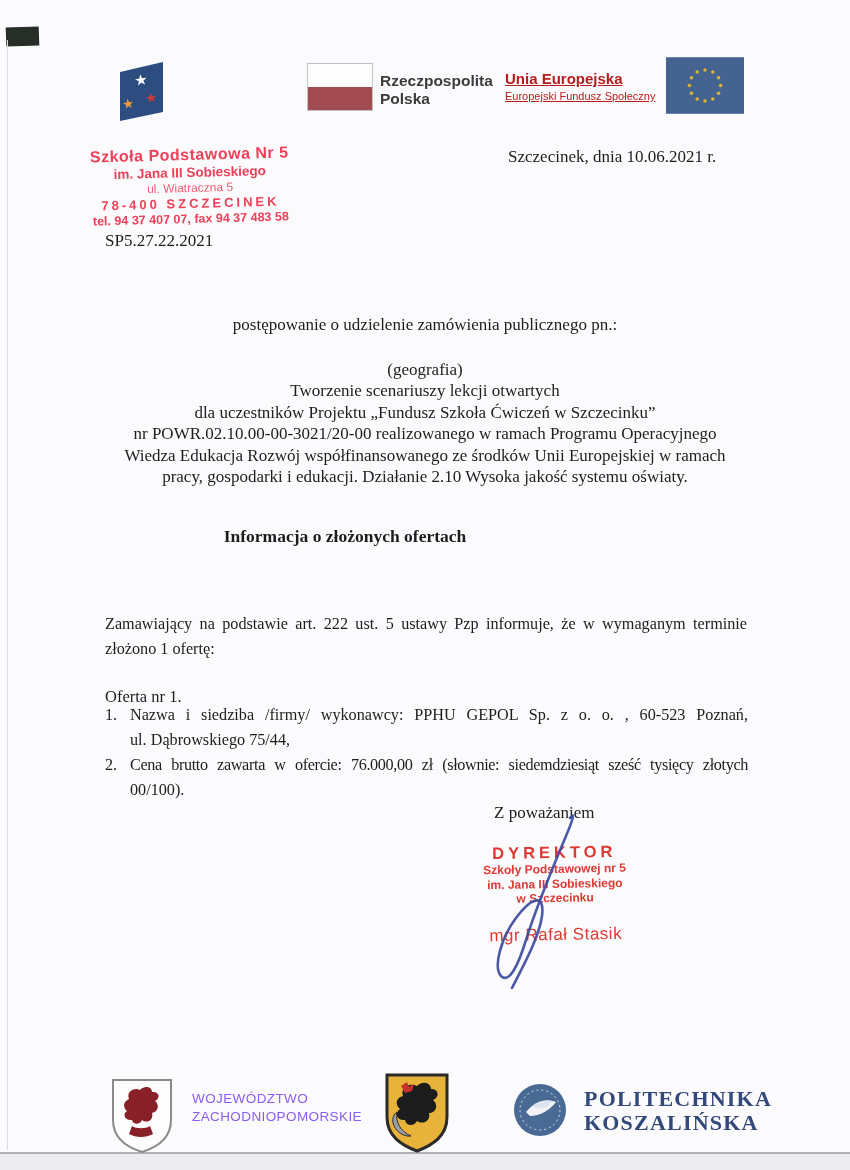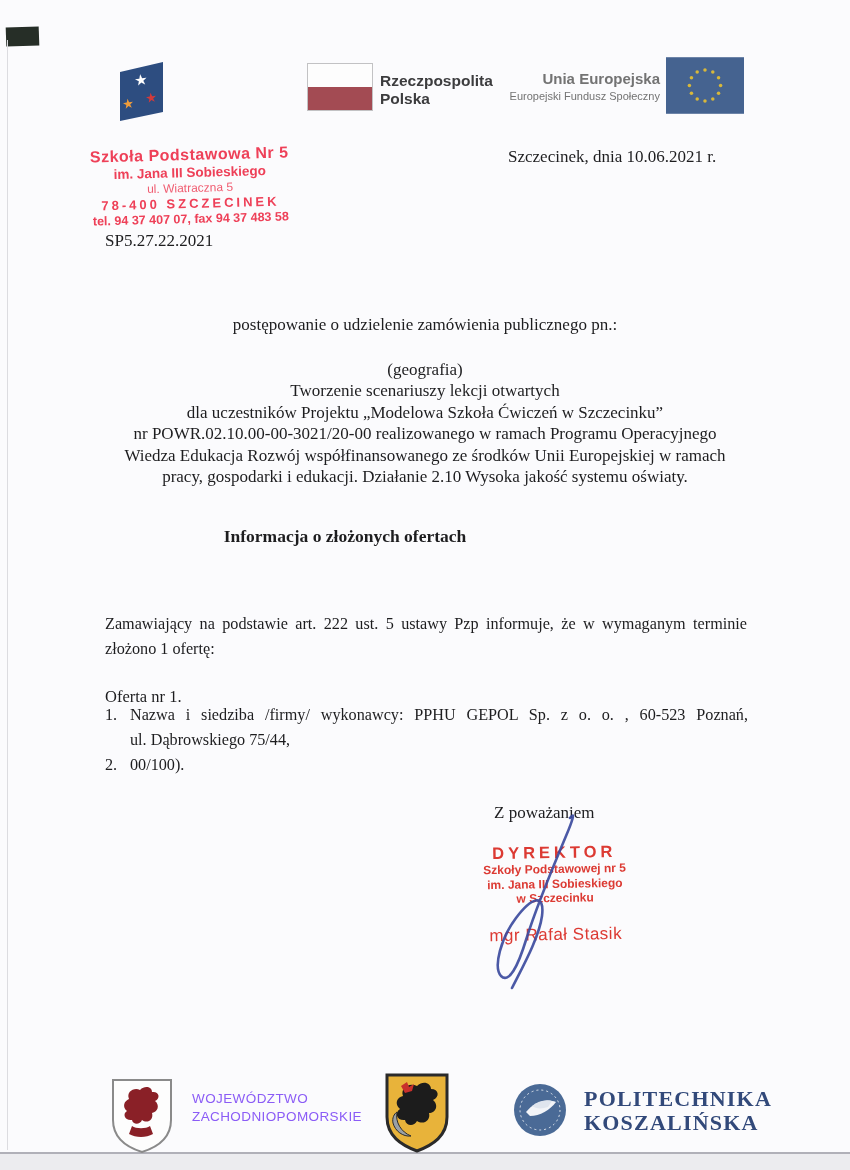--- a/index.html
+++ b/index.html
@@ -14,21 +14,21 @@
   .bottom-line{left:0;top:1152px;width:850px;height:2px;background:#b0b0b8;}
   .bottom-strip{left:0;top:1154px;width:850px;height:16px;background:#ececef;}
 
   
   .fe-block{left:113px;top:60px;display:flex;align-items:center;gap:10px;}
   .fe-text .t{font-weight:bold;font-size:15px;line-height:17px;color:#3c3c3e;}
   .fe-text .s{font-size:11.5px;color:#4a4a4c;margin-top:4px;}
   .pl-flag{left:307px;top:63px;width:64px;height:46px;border:1px solid #c2c2c4;background:#fdfdfd;}
   .pl-flag .red{position:absolute;left:0;bottom:0;width:100%;height:50%;background:#a34b53;}
   .pl-text{left:380px;top:72px;font-weight:bold;font-size:15.5px;line-height:18px;color:#3c3c3e;}
-  .eu-text{left:505px;top:70px;width:155px;text-align:right;color:#737373;}
+  .eu-text{left:505px;top:70px;width:155px;text-align:left;color:#b91c1c;text-decoration:underline;}
   .eu-text .t{font-weight:bold;font-size:15px;}
   .eu-text .s{font-size:11px;margin-top:3px;}
   .eu-flag{left:666px;top:57px;}
 
   
   .school-stamp{left:50px;top:146px;width:280px;text-align:center;color:#ee4058;
                 transform:rotate(-1.5deg);font-weight:bold;}
   .school-stamp .l1{font-size:16px;letter-spacing:.5px;}
   .school-stamp .l2{font-size:13.5px;margin-top:1px;}
   .school-stamp .l3{font-size:12px;font-weight:normal;margin-top:1px;opacity:.85;}
@@ -133,21 +133,21 @@
   </div>
 
   <div class="abs dateline">Szczecinek, dnia 10.06.2021 r.</div>
   <div class="abs reference">SP5.27.22.2021</div>
 
   <div class="abs center-block">
     <div class="line">postępowanie o udzielenie zamówienia publicznego pn.:</div>
     <div class="gap"></div>
     <div class="line">(geografia)</div>
     <div class="line">Tworzenie scenariuszy lekcji otwartych</div>
-    <div class="line">dla uczestników Projektu „Modelowa Szkoła Ćwiczeń w Szczecinku”</div>
+    <div class="line">dla uczestników Projektu „Fundusz Szkoła Ćwiczeń w Szczecinku”</div>
     <div class="line">nr POWR.02.10.00-00-3021/20-00 realizowanego w ramach Programu Operacyjnego</div>
     <div class="line">Wiedza Edukacja Rozwój współfinansowanego ze środków Unii Europejskiej w ramach</div>
     <div class="line">pracy, gospodarki i edukacji. Działanie 2.10 Wysoka jakość systemu oświaty.</div>
   </div>
 
   <div class="abs section-title">Informacja o  złożonych ofertach</div>
 
   <div class="abs para">
     <div class="jline">Zamawiający na podstawie art. 222 ust. 5 ustawy Pzp informuje, że w wymaganym terminie</div>
     <div>złożono 1 ofertę:</div>
@@ -159,20 +159,21 @@
     <div class="oitem">
       <span class="num">1.</span>
       <span class="txt">
         <div class="jline">Nazwa i siedziba /firmy/ wykonawcy: PPHU GEPOL Sp. z o. o. , 60-523 Poznań,</div>
         <div>ul. Dąbrowskiego 75/44,</div>
       </span>
     </div>
     <div class="oitem">
       <span class="num">2.</span>
       <span class="txt">
+        <div class="jline tight">Cena brutto zawarta w ofercie: 76.000,00 zł  (słownie: siedemdziesiąt sześć tysięcy złotych</div>
         <div>00/100).</div>
       </span>
     </div>
   </div>
 
   <div class="abs salutation">Z poważaniem</div>
 
   <div class="abs dir-stamp">
     <div class="t">DYREKTOR</div>
     <div class="l">Szkoły Podstawowej nr 5</div>

